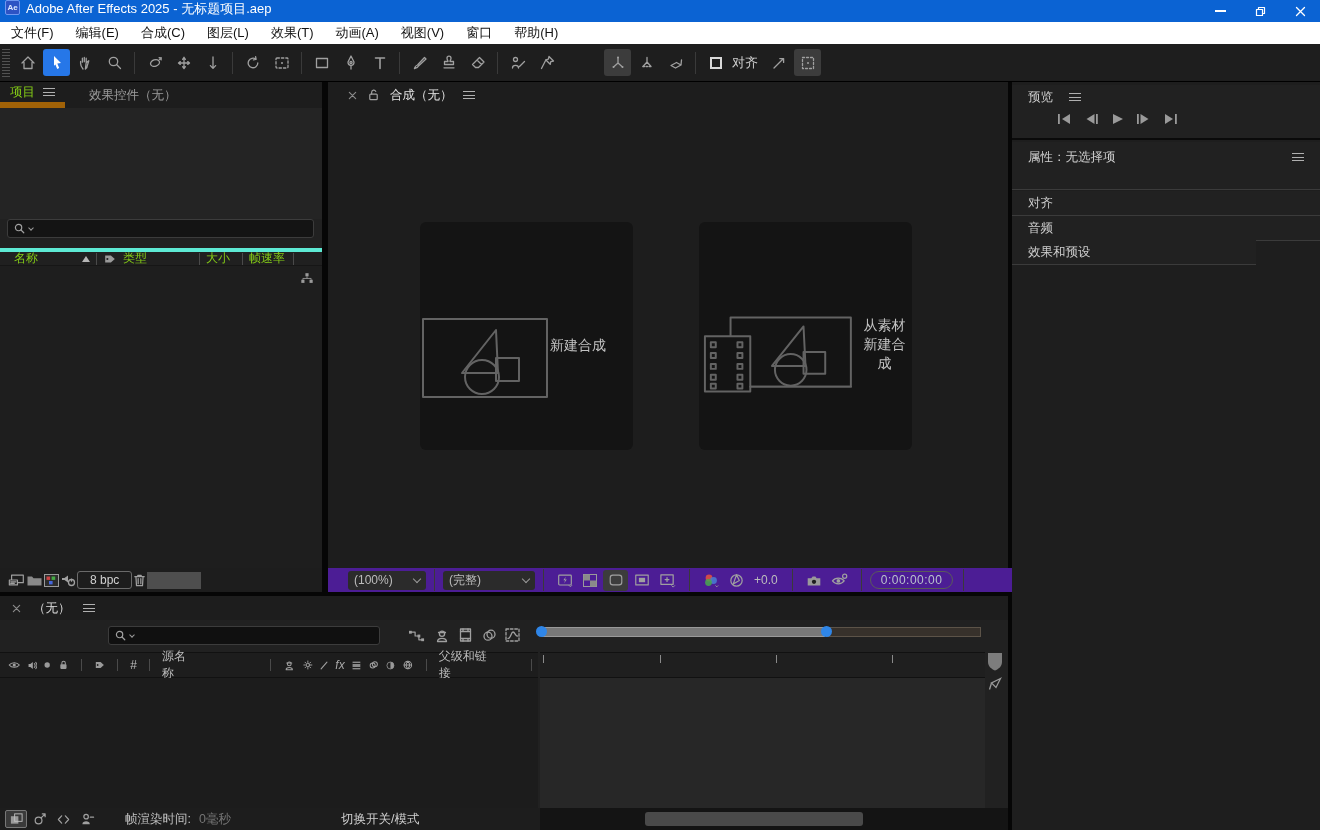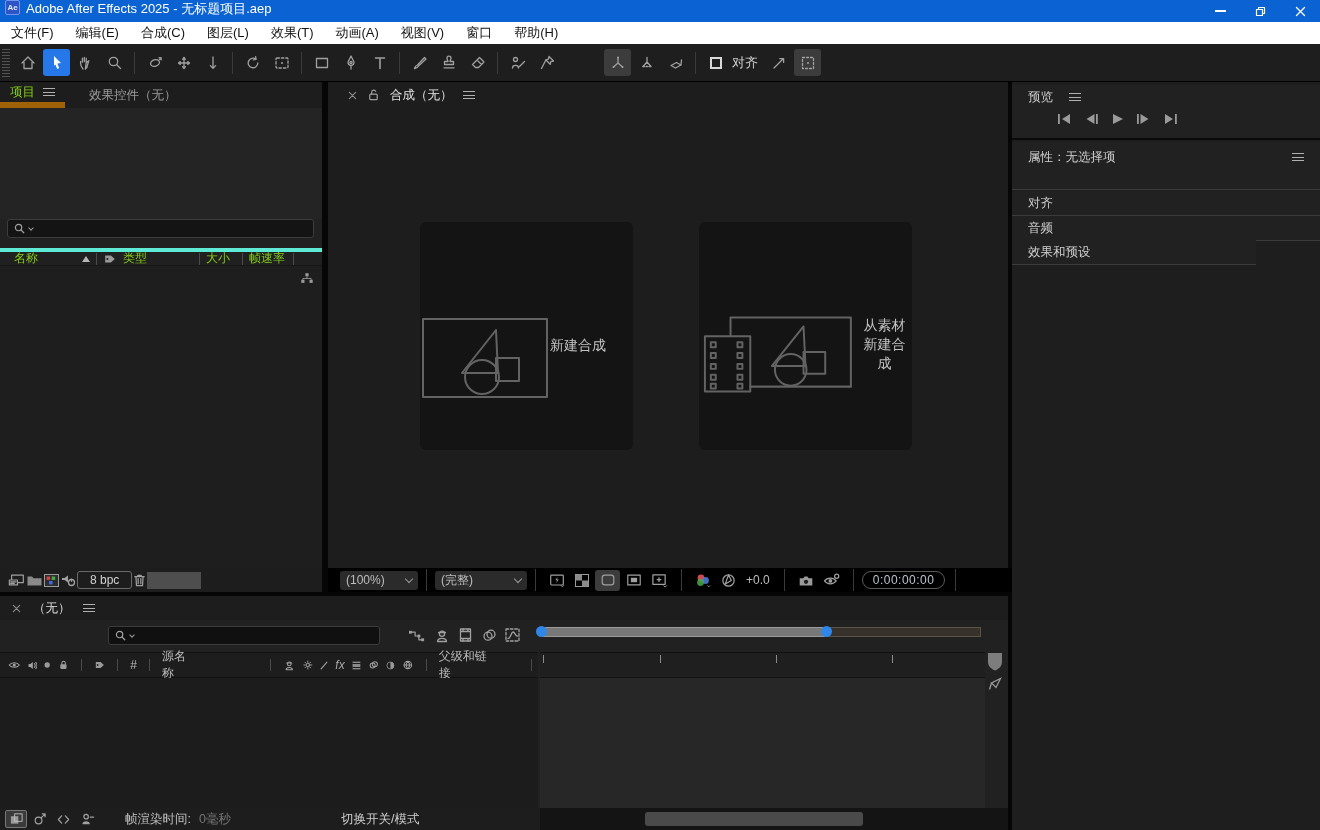--- a/index.html
+++ b/index.html
@@ -337,21 +337,21 @@
         <rect x="106" y="38" width="22" height="22"></rect>
         <circle cx="93" cy="56" r="16"></circle>
         <path d="M52 73 H154"></path>
       </svg>
       <div class="cardlabel" style="margin-top:16px">
         <div>从素材</div>
         <div>新建合成</div>
       </div>
     </div>
 
-    <div class="abs flex" style="left:0;top:486px;width:792px;height:24px;background:#000000;padding-left:12px">
+    <div class="abs flex" style="left:0;top:486px;width:792px;height:24px;background:#4c1d95;padding-left:20px">
       <div class="selbox" style="width:78px">
           <span>(100%)</span>
           <span class="chev"></span>
         </div>
       <div class="tbsep" style="margin:0 8px"></div>
       <div class="selbox" style="width:92px">
           <span>(完整)</span>
           <span class="chev"></span>
         </div>
       <div class="tbsep" style="margin:0 8px"></div>

